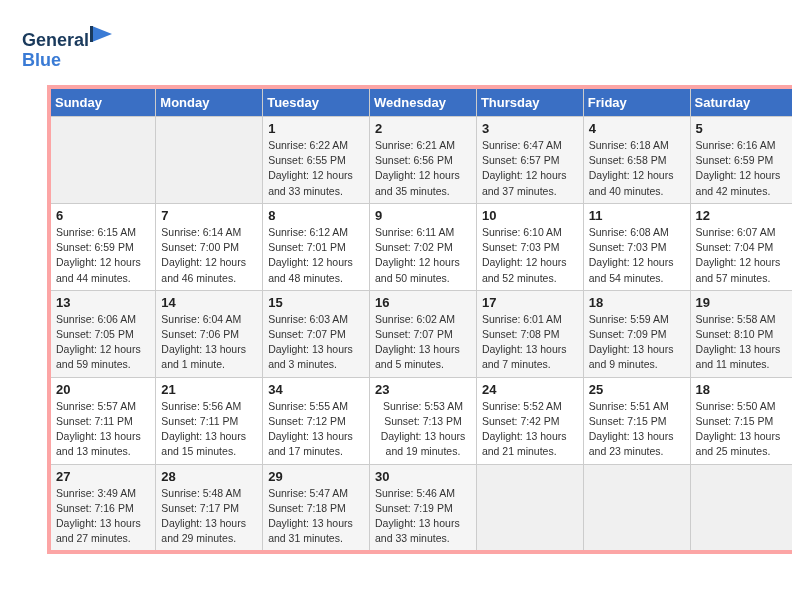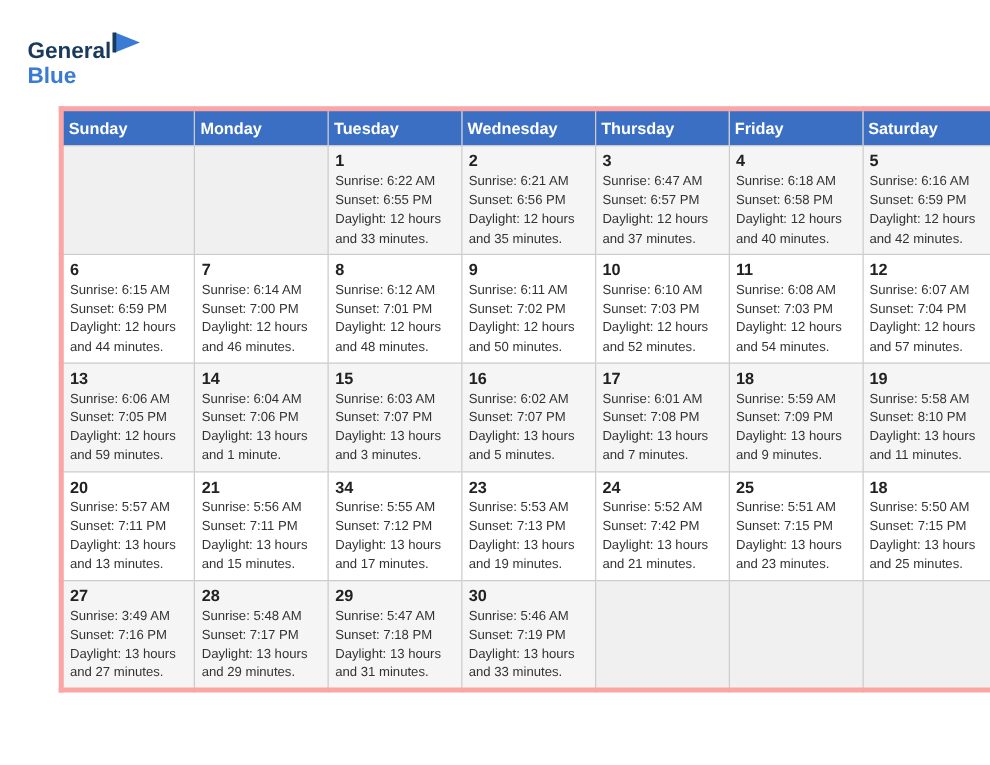--- a/index.html
+++ b/index.html
@@ -280,21 +280,21 @@
         </td>
         <td>
           <span class="day-number">34</span>
           <div class="day-info" style="white-space: pre-line;">Sunrise: 5:55 AM
 Sunset: 7:12 PM
 Daylight: 13 hours
 and 17 minutes.</div>
         </td>
         <td>
           <span class="day-number">23</span>
-          <div class="day-info" style="white-space: pre-line;">Sunrise: 5:53 AM
+          <div class="day-info" style="white-space: pre-line; text-align: center;">Sunrise: 5:53 AM
 Sunset: 7:13 PM
 Daylight: 13 hours
 and 19 minutes.</div>
         </td>
         <td>
           <span class="day-number">24</span>
           <div class="day-info" style="white-space: pre-line;">Sunrise: 5:52 AM
 Sunset: 7:42 PM
 Daylight: 13 hours
 and 21 minutes.</div>

